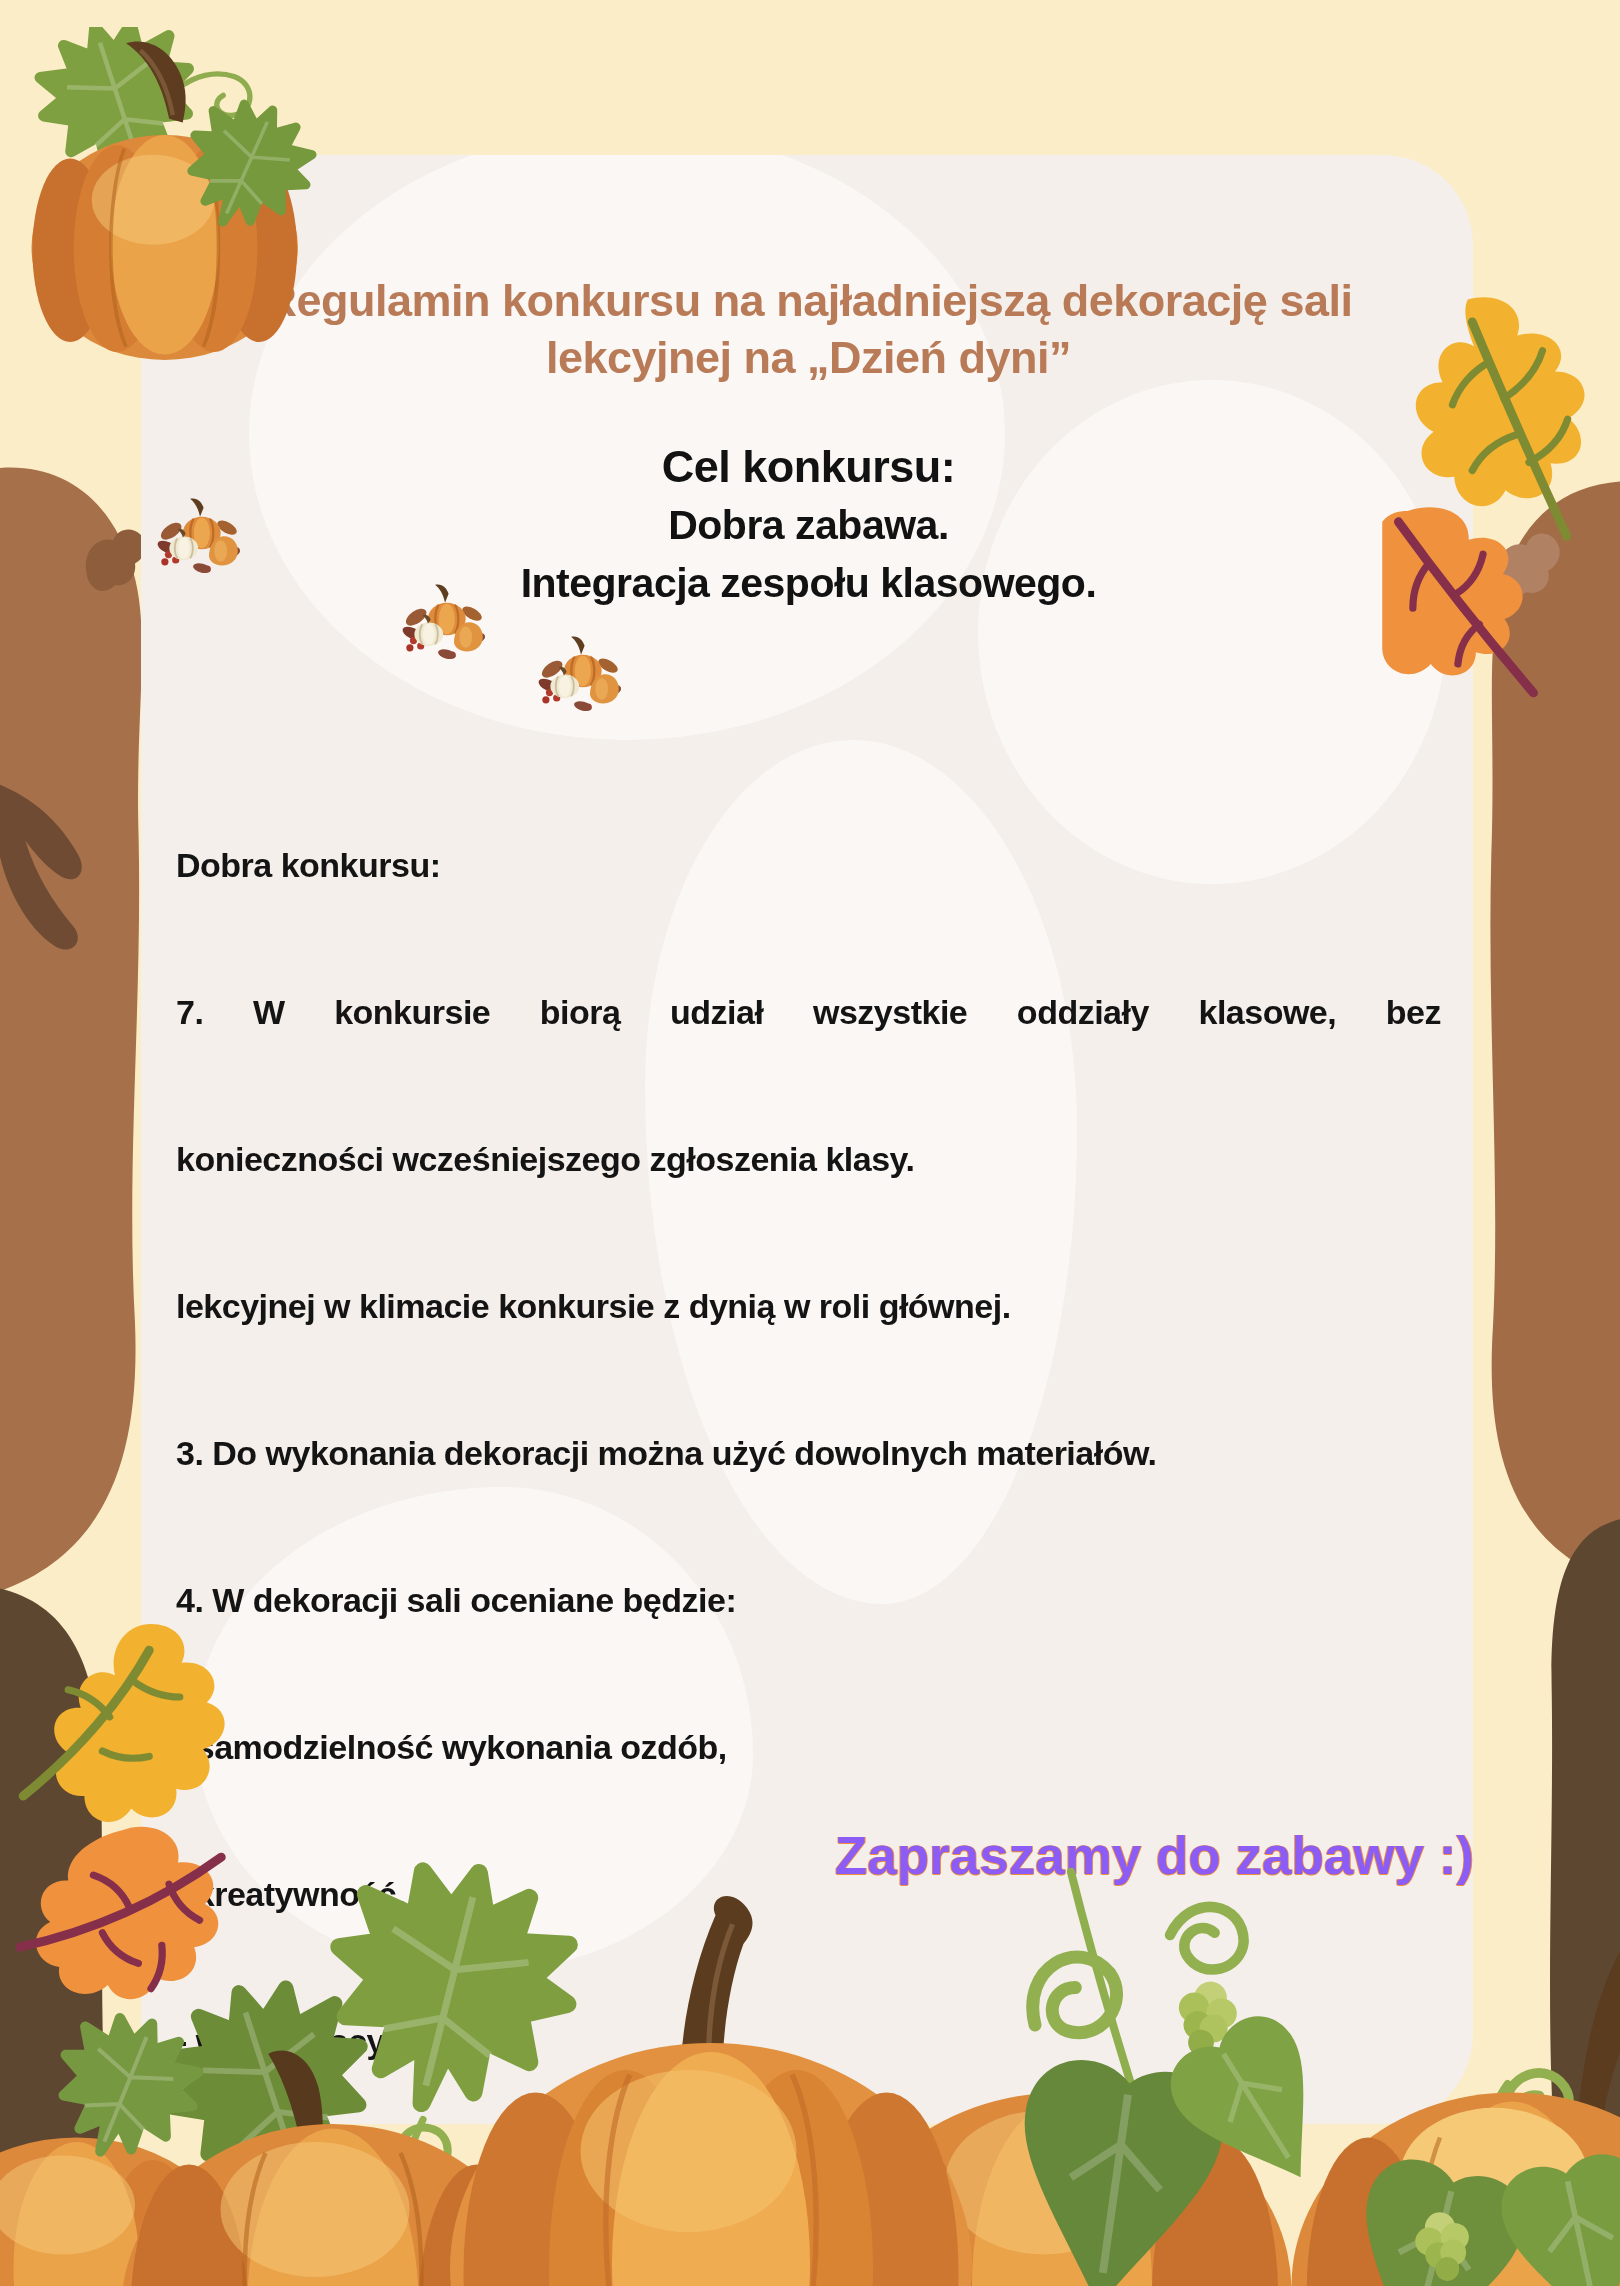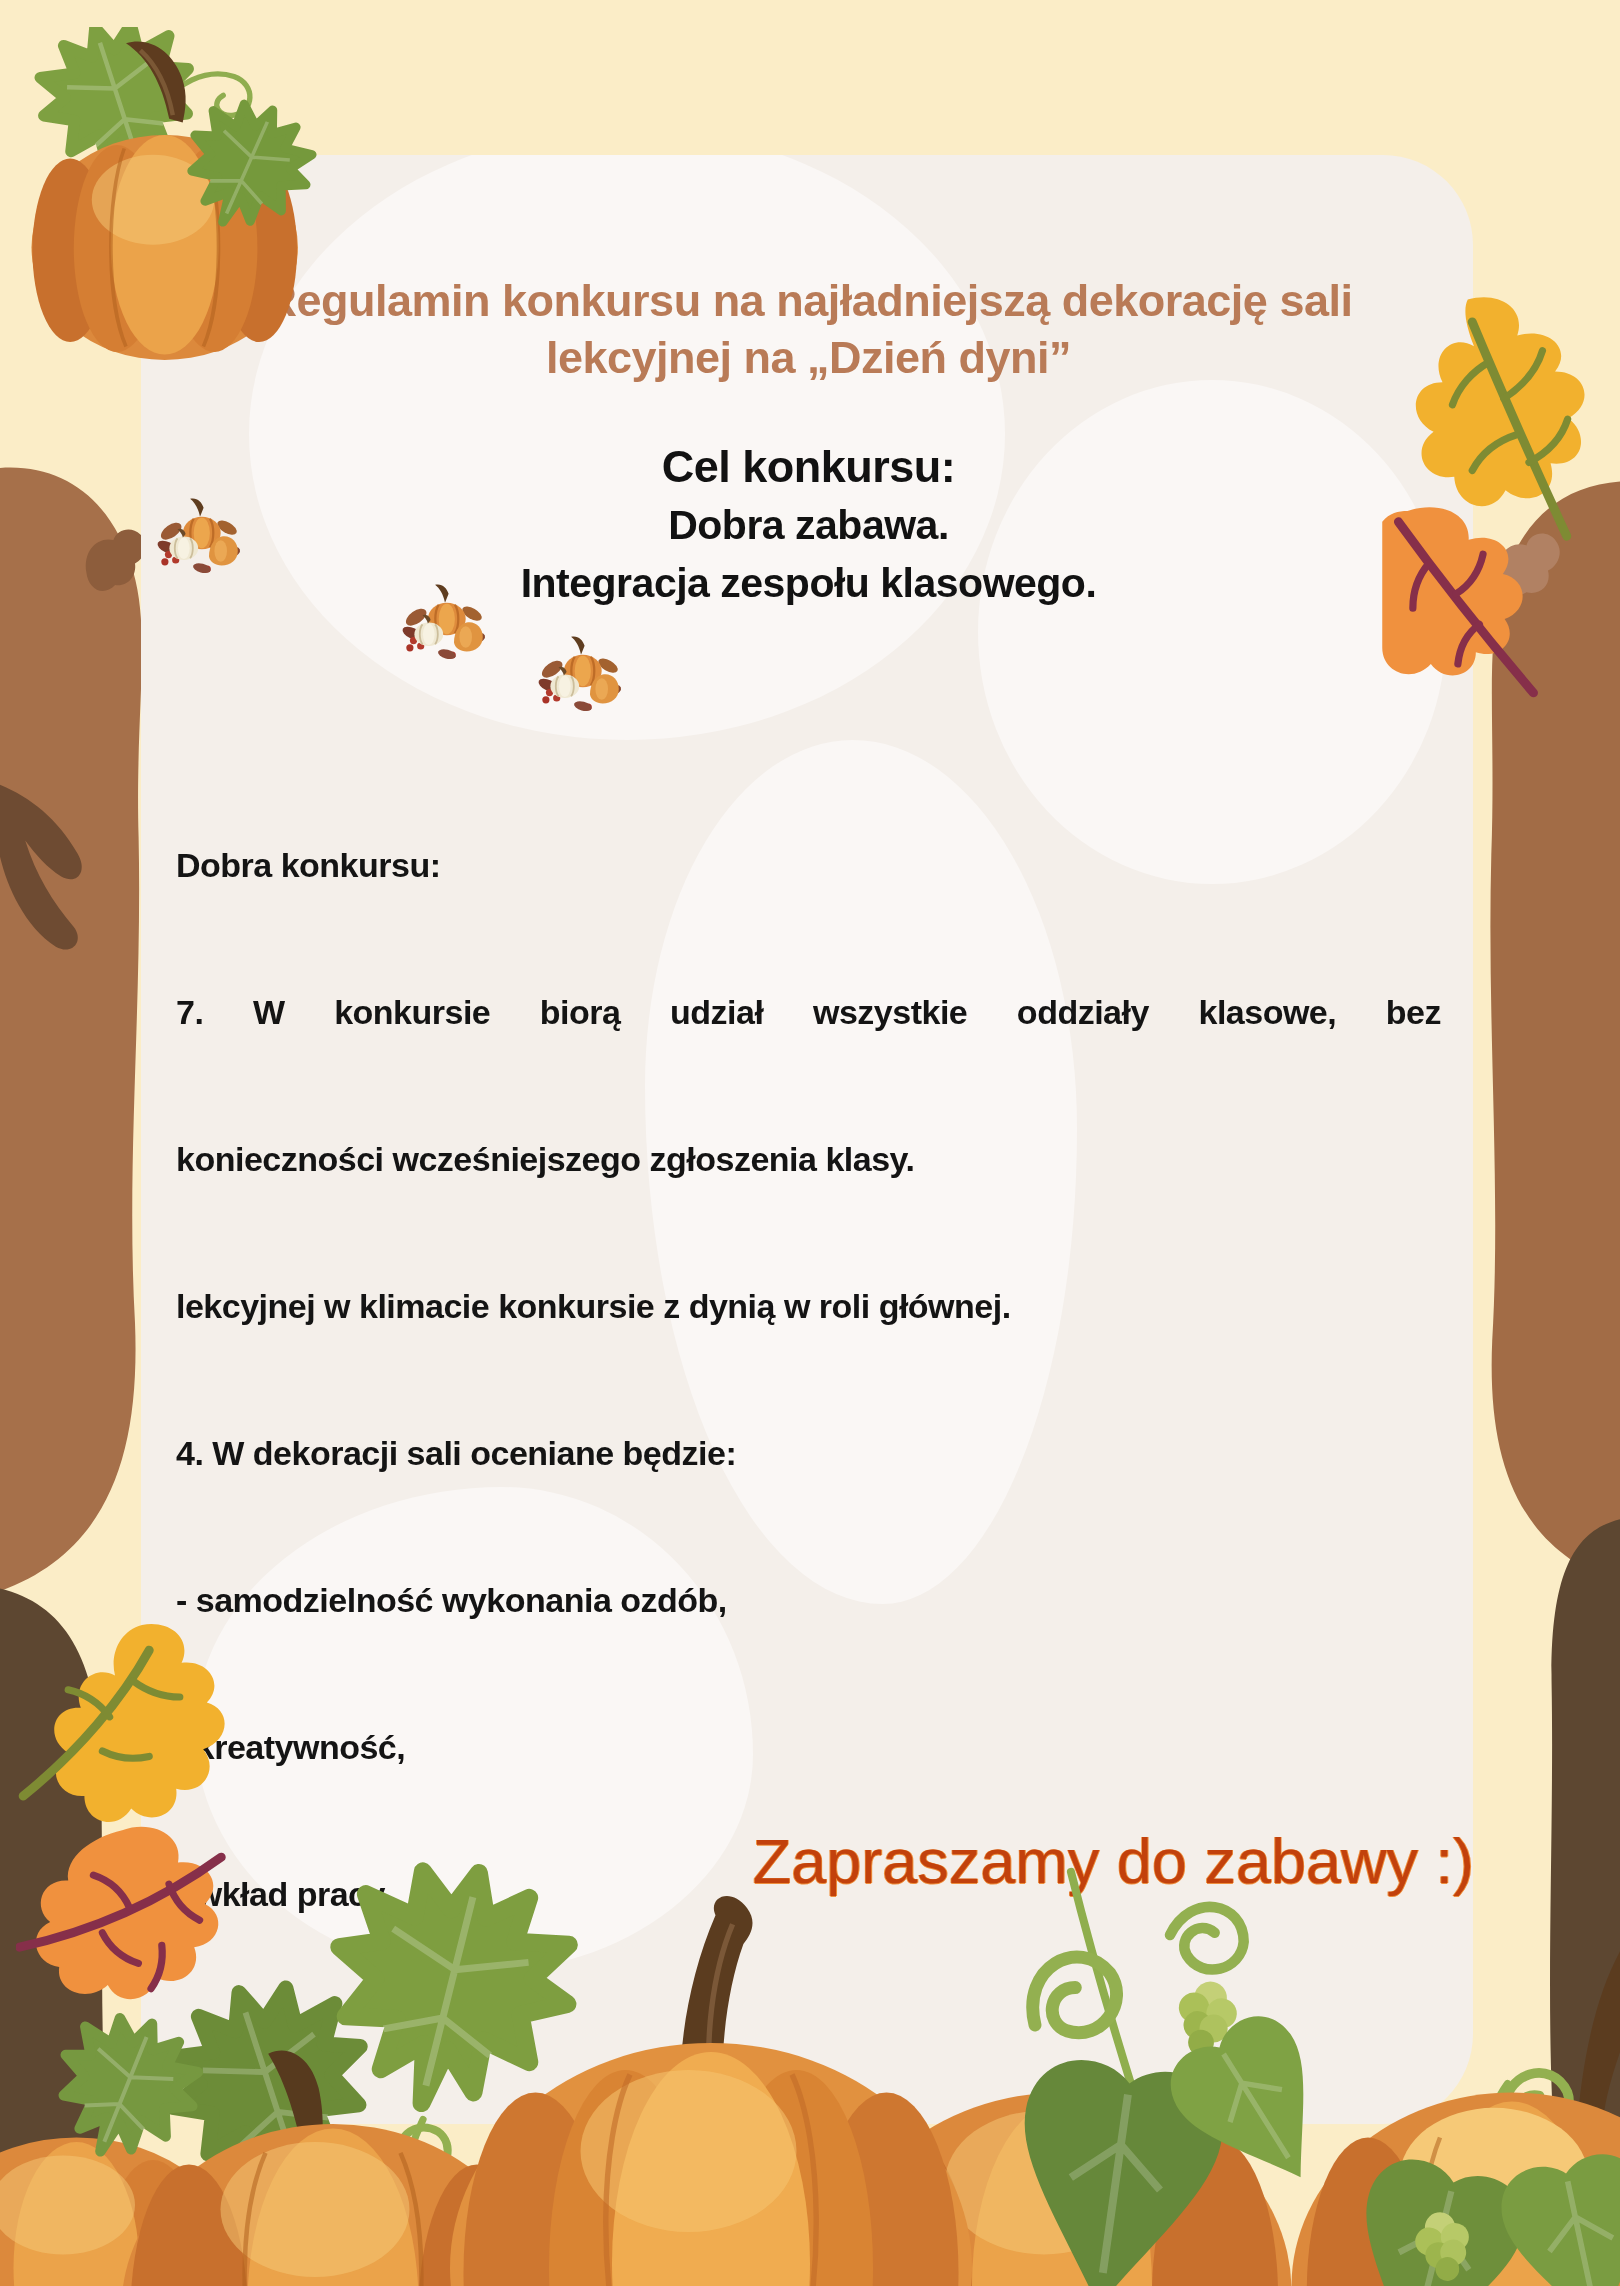--- a/index.html
+++ b/index.html
@@ -34,21 +34,21 @@
   .goals .g-head{font-size:45px;line-height:59px;}
   .goals .g-line{font-size:41px;line-height:58px;}
   .rules{
     position:absolute;left:176px;top:743px;width:1265px;z-index:20;
     font-weight:bold;font-size:34px;line-height:49px;color:#141414;
     letter-spacing:-0.5px;white-space:pre-wrap;
   }
   .rules .j{text-align:justify;text-align-last:justify;}
   .closing{
     position:absolute;right:146px;top:1825px;z-index:25;
-    font-weight:normal;font-size:63px;color:#c2410c;letter-spacing:0px;
+    font-weight:bold;font-size:53px;color:#8b5cf6;letter-spacing:0px;
     text-shadow:0.9px 0 0 #EE8E3C,-0.9px 0 0 #EE8E3C,0 0.9px 0 #EE8E3C;
   }
   .cluster{position:absolute;z-index:15;}
   .cluster.c1{left:155px;top:497px;}
   .cluster.c2{left:400px;top:583px;}
   .cluster.c3{left:536px;top:635px;}
 </style>
 </head>
 <body>
 
@@ -135,20 +135,21 @@
     </svg>
   <svg class="cluster c3" width="90" height="81" viewBox="0 0 100 90">
       <use href="#harvest"></use>
     </svg>
 
   <div class="rules">
     <div>Dobra konkursu:</div>
     <div class="j">7. W konkursie biorą udział wszystkie oddziały klasowe, bez</div>
     <div>konieczności wcześniejszego zgłoszenia klasy.</div>
     <div>lekcyjnej w klimacie konkursie z dynią w roli głównej.</div>
+    <div>3. Do wykonania dekoracji można użyć dowolnych materiałów.</div>
     <div>4. W dekoracji sali oceniane będzie:</div>
     <div>- samodzielność wykonania ozdób,</div>
     <div>- kreatywność,</div>
     <div>- wkład pracy,</div>
     
     
     
     
     
     

